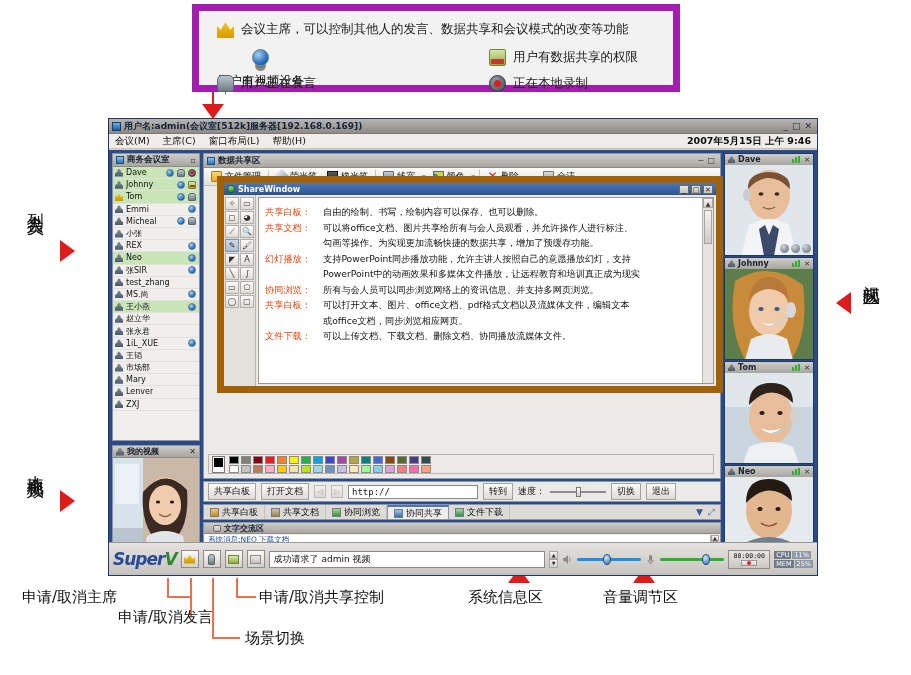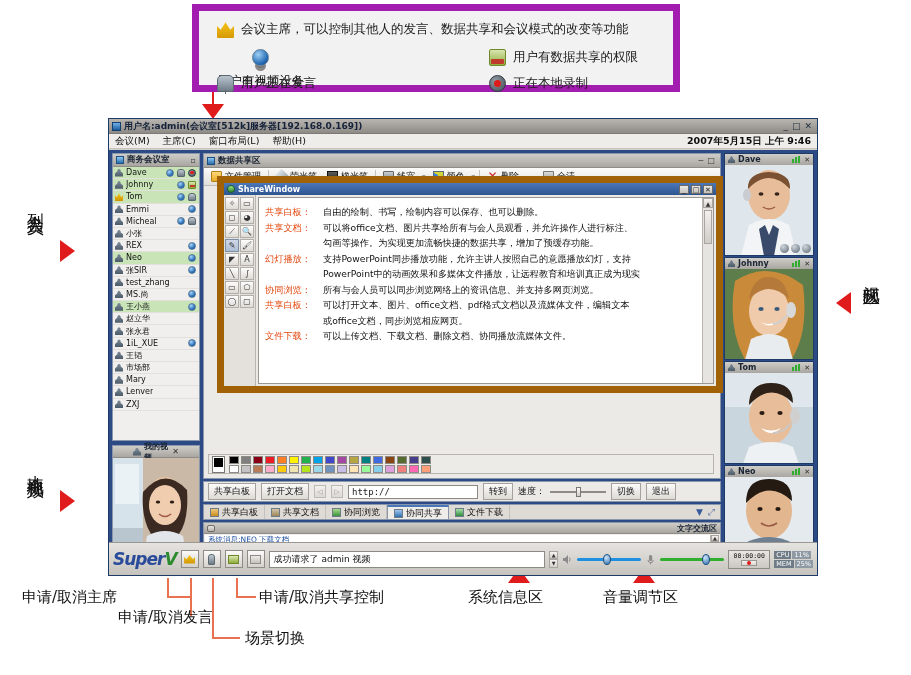--- a/index.html
+++ b/index.html
@@ -106,21 +106,21 @@
   .b-share { background:linear-gradient(#dbe7b4,#8fae3b); border:1px solid #6e8a2c; }
   .b-share:after{content:"";position:absolute;left:0.5px;right:0.5px;bottom:0.5px;height:2.5px;background:#c03a2b;}
   .b-rec { border-radius:50%; background:radial-gradient(circle at 35% 30%,#9aa5b0,#434d57);
       border:1px solid #30383f; }
   .b-rec:after{content:"";position:absolute;left:50%;top:50%;width:3.5px;height:3.5px;margin:-1.75px 0 0 -1.75px;border-radius:50%;background:#e01b1b;}
 
   
   #localvid { position:absolute; left:3px; top:295px; width:88px; height:122px;
       background:#e9e7e4; border:1px solid #8a96aa; }
   .vid-head { height:12px; background:linear-gradient(#cfcdc8,#a9a6a1); display:flex;
-      align-items:center; padding:0 20px; border-bottom:1px solid #8f8c87; }
+      align-items:center; padding:0 3px; border-bottom:1px solid #8f8c87; }
   .vid-head .vh-t { font-size:8px; font-weight:bold; color:#1a2433; }
   .vid-head .vh-x { margin-left:auto; font-size:8px; color:#333; }
   .vid-img { position:absolute; left:0; right:0; top:12px; bottom:0; overflow:hidden; }
 
   
   #dshare { position:absolute; left:94px; top:3px; width:518px; height:326px;
       background:#eceae7; border:1px solid #8a96aa; }
   #dtoolbar { height:18px; background:linear-gradient(#fbfbfa,#e2e0dc);
       display:flex; align-items:center; padding:0 4px; gap:4px; border-bottom:1px solid #bfbcb7; }
   .tbtn { display:flex; align-items:center; gap:3px; font-size:9px; color:#111;
@@ -205,21 +205,21 @@
   .ti1{background:linear-gradient(#f0c77a,#c98c1d);} .ti2{background:linear-gradient(#d2c3a8,#9c8558);}
   .ti3{background:linear-gradient(#a5dc8a,#3c8f3c);} .ti4{background:linear-gradient(#9fc6ee,#2f6fae);}
   .ti5{background:linear-gradient(#a8dda8,#2f8f3f);}
   #tabs .right { margin-left:auto; display:flex; align-items:center; gap:5px; padding:0 5px;
       color:#3a5b9a; font-size:9px; }
 
   
   #chat { position:absolute; left:94px; top:372px; width:518px; height:45px;
       background:#f1efec; border:1px solid #8a96aa; }
   #chat-head { height:11px; background:linear-gradient(#cfcdc8,#a9a6a1); display:flex;
-      align-items:center; padding:0 3px; border-bottom:1px solid #8f8c87;justify-content:space-between; }
+      align-items:center; padding:0 9px; border-bottom:1px solid #8f8c87; }
   #chat-head .chi { width:8px;height:7px;background:linear-gradient(#e7e5e1,#b9b6b1);
       border:1px solid #6f6c67; border-radius:2px; margin-right:3px; flex:none;}
   #chat-head .cht { font-size:8px; font-weight:bold; color:#1a2433; }
   #chat-log { position:absolute; left:1px; right:10px; top:12px; height:19px; background:#fff;
       overflow:hidden; padding:1px 3px; }
   .cl-sys { font-size:7.5px; color:#1d4f9e; text-decoration:underline; line-height:8.5px; }
   .cl-msg { font-size:7.5px; color:#1a1a1a; line-height:8.5px; }
   .cl-msg2 { font-size:7.5px; color:#1a1a1a; line-height:8.5px; padding-left:12px; }
   #chat-sb { position:absolute; right:1px; top:12px; width:9px; height:19px; background:#e6e4e0;
       border-left:1px solid #b7b4af; }

